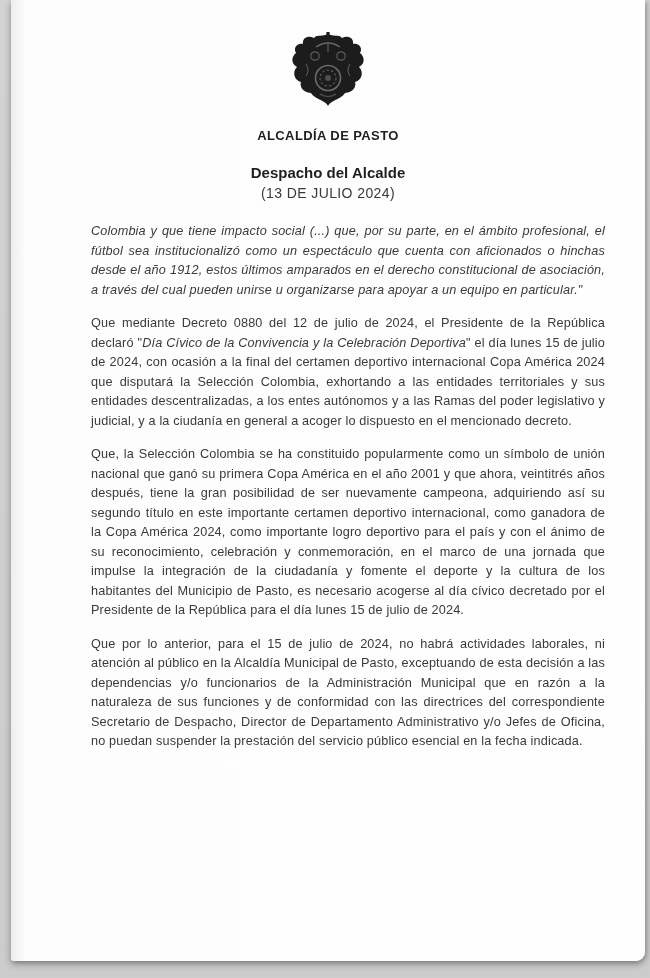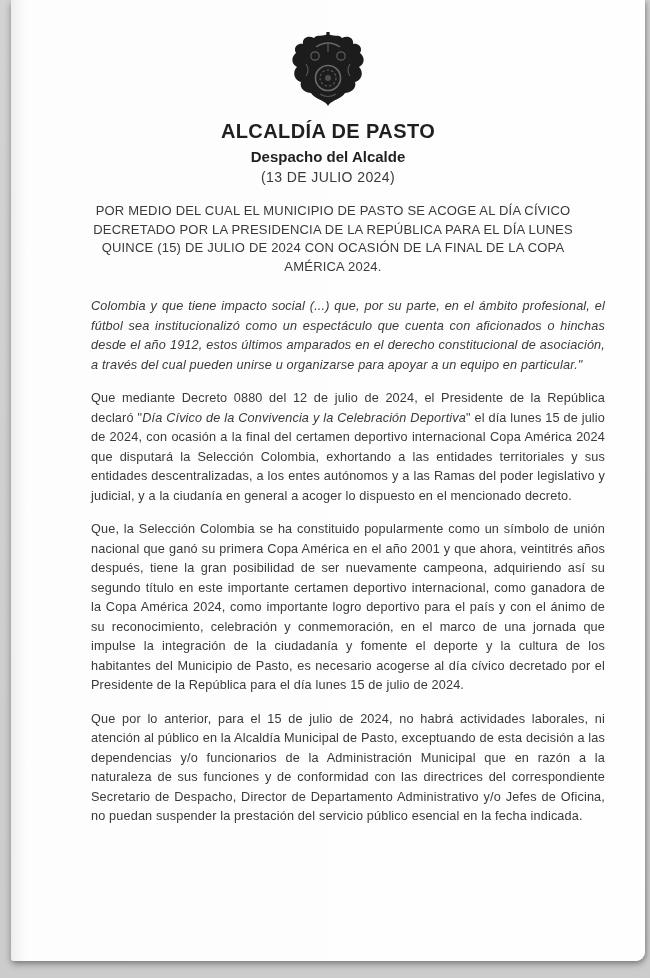--- a/index.html
+++ b/index.html
@@ -22,28 +22,28 @@
     border-radius:0 0 9px 3px;
     box-sizing:border-box;
   }
   .header{ text-align:center; }
   .crest{
     display:block;
     margin:32px auto 0 auto;
     width:72px;height:74px;
   }
   .org-name{
-    margin-top:14px;
-    font-size:20px;
+    margin-top:22px;
+    font-size:13px;
     font-weight:700;
     letter-spacing:0.4px;
     color:var(--heading,#1f1f1f);
   }
   .office-name{
-    margin-top:5px;
+    margin-top:21px;
     font-size:15px;
     font-weight:700;
     color:var(--heading,#1f1f1f);
   }
   .decree-no{
     margin-top:15px;
     font-size:14.5px;
     letter-spacing:0.4px;
     color:var(--text,#3a3a3a);
   }
@@ -111,21 +111,20 @@
         <circle cx="36" cy="46" r="8" fill="none" stroke="#5a5a5a" stroke-width="1.2" stroke-dasharray="2.5 2"></circle>
         <circle cx="36" cy="46" r="3" fill="#4f4f4f"></circle>
         <path d="M28 62 q8 5 16 0" fill="none" stroke="#555555" stroke-width="1.2"></path>
       </svg>
 
       <div class="org-name">ALCALDÍA DE PASTO</div>
       <div class="office-name">Despacho del Alcalde</div>
       <div class="decree-date">(13 DE JULIO 2024)</div>
     </div>
 
-    <h1 class="title">POR MEDIO DEL CUAL EL MUNICIPIO DE PASTO SE ACOGE AL DÍA CÍVICO DECRETADO POR LA PRESIDENCIA DE LA REPÚBLICA PARA EL DÍA LUNES QUINCE (15) DE JULIO DE 2024 CON OCASIÓN DE LA FINAL DE LA COPA AMÉRICA 2024.</h1>
 
     <div class="doc-body" id="paragraphs">
         <p class="para"><span class="it">Colombia y que tiene impacto social (...) que, por su parte, en el ámbito profesional, el fútbol sea institucionalizó como un espectáculo que cuenta con aficionados o hinchas desde el año 1912, estos últimos amparados en el derecho constitucional de asociación, a través del cual pueden unirse u organizarse para apoyar a un equipo en particular."</span></p>
         <p class="para"><span>Que mediante Decreto 0880 del 12 de julio de 2024, el Presidente de la República declaró "</span><span class="it">Día Cívico de la Convivencia y la Celebración Deportiva</span><span>" el día lunes 15 de julio de 2024, con ocasión a la final del certamen deportivo internacional Copa América 2024 que disputará la Selección Colombia, exhortando a las entidades territoriales y sus entidades descentralizadas, a los entes autónomos y a las Ramas del poder legislativo y judicial, y a la ciudanía en general a acoger lo dispuesto en el mencionado decreto.</span></p>
         <p class="para"><span>Que, la Selección Colombia se ha constituido popularmente como un símbolo de unión nacional que ganó su primera Copa América en el año 2001 y que ahora, veintitrés años después, tiene la gran posibilidad de ser nuevamente campeona, adquiriendo así su segundo título en este importante certamen deportivo internacional, como ganadora de la Copa América 2024, como importante logro deportivo para el país y con el ánimo de su reconocimiento, celebración y conmemoración, en el marco de una jornada que impulse la integración de la ciudadanía y fomente el deporte y la cultura de los habitantes del Municipio de Pasto, es necesario acogerse al día cívico decretado por el Presidente de la República para el día lunes 15 de julio de 2024.</span></p>
         <p class="para"><span>Que por lo anterior, para el 15 de julio de 2024, no habrá actividades laborales, ni atención al público en la Alcaldía Municipal de Pasto, exceptuando de esta decisión a las dependencias y/o funcionarios de la Administración Municipal que en razón a la naturaleza de sus funciones y de conformidad con las directrices del correspondiente Secretario de Despacho, Director de Departamento Administrativo y/o Jefes de Oficina, no puedan suspender la prestación del servicio público esencial en la fecha indicada.</span></p>
       </div>
 
   </div>
 </div>

